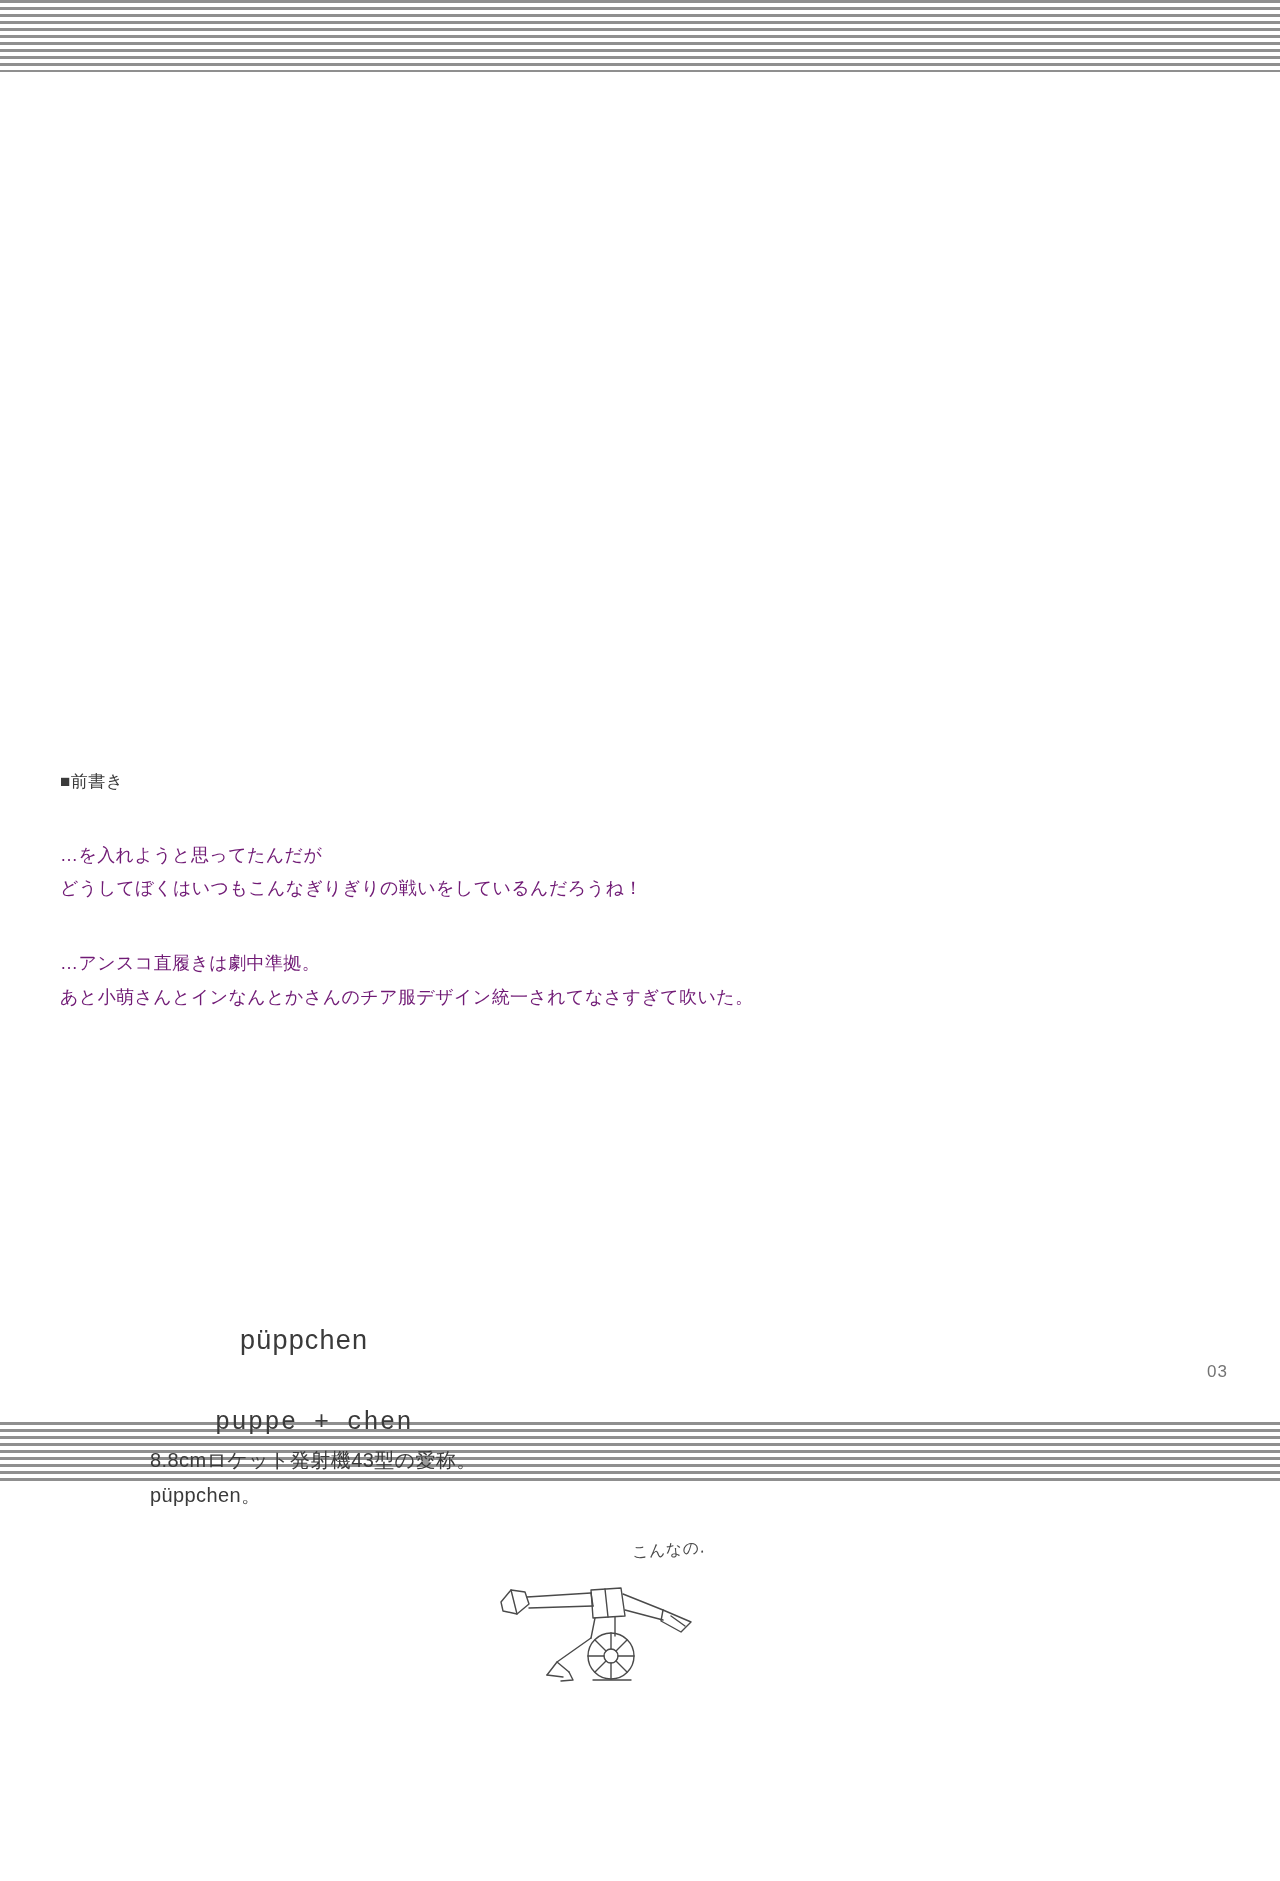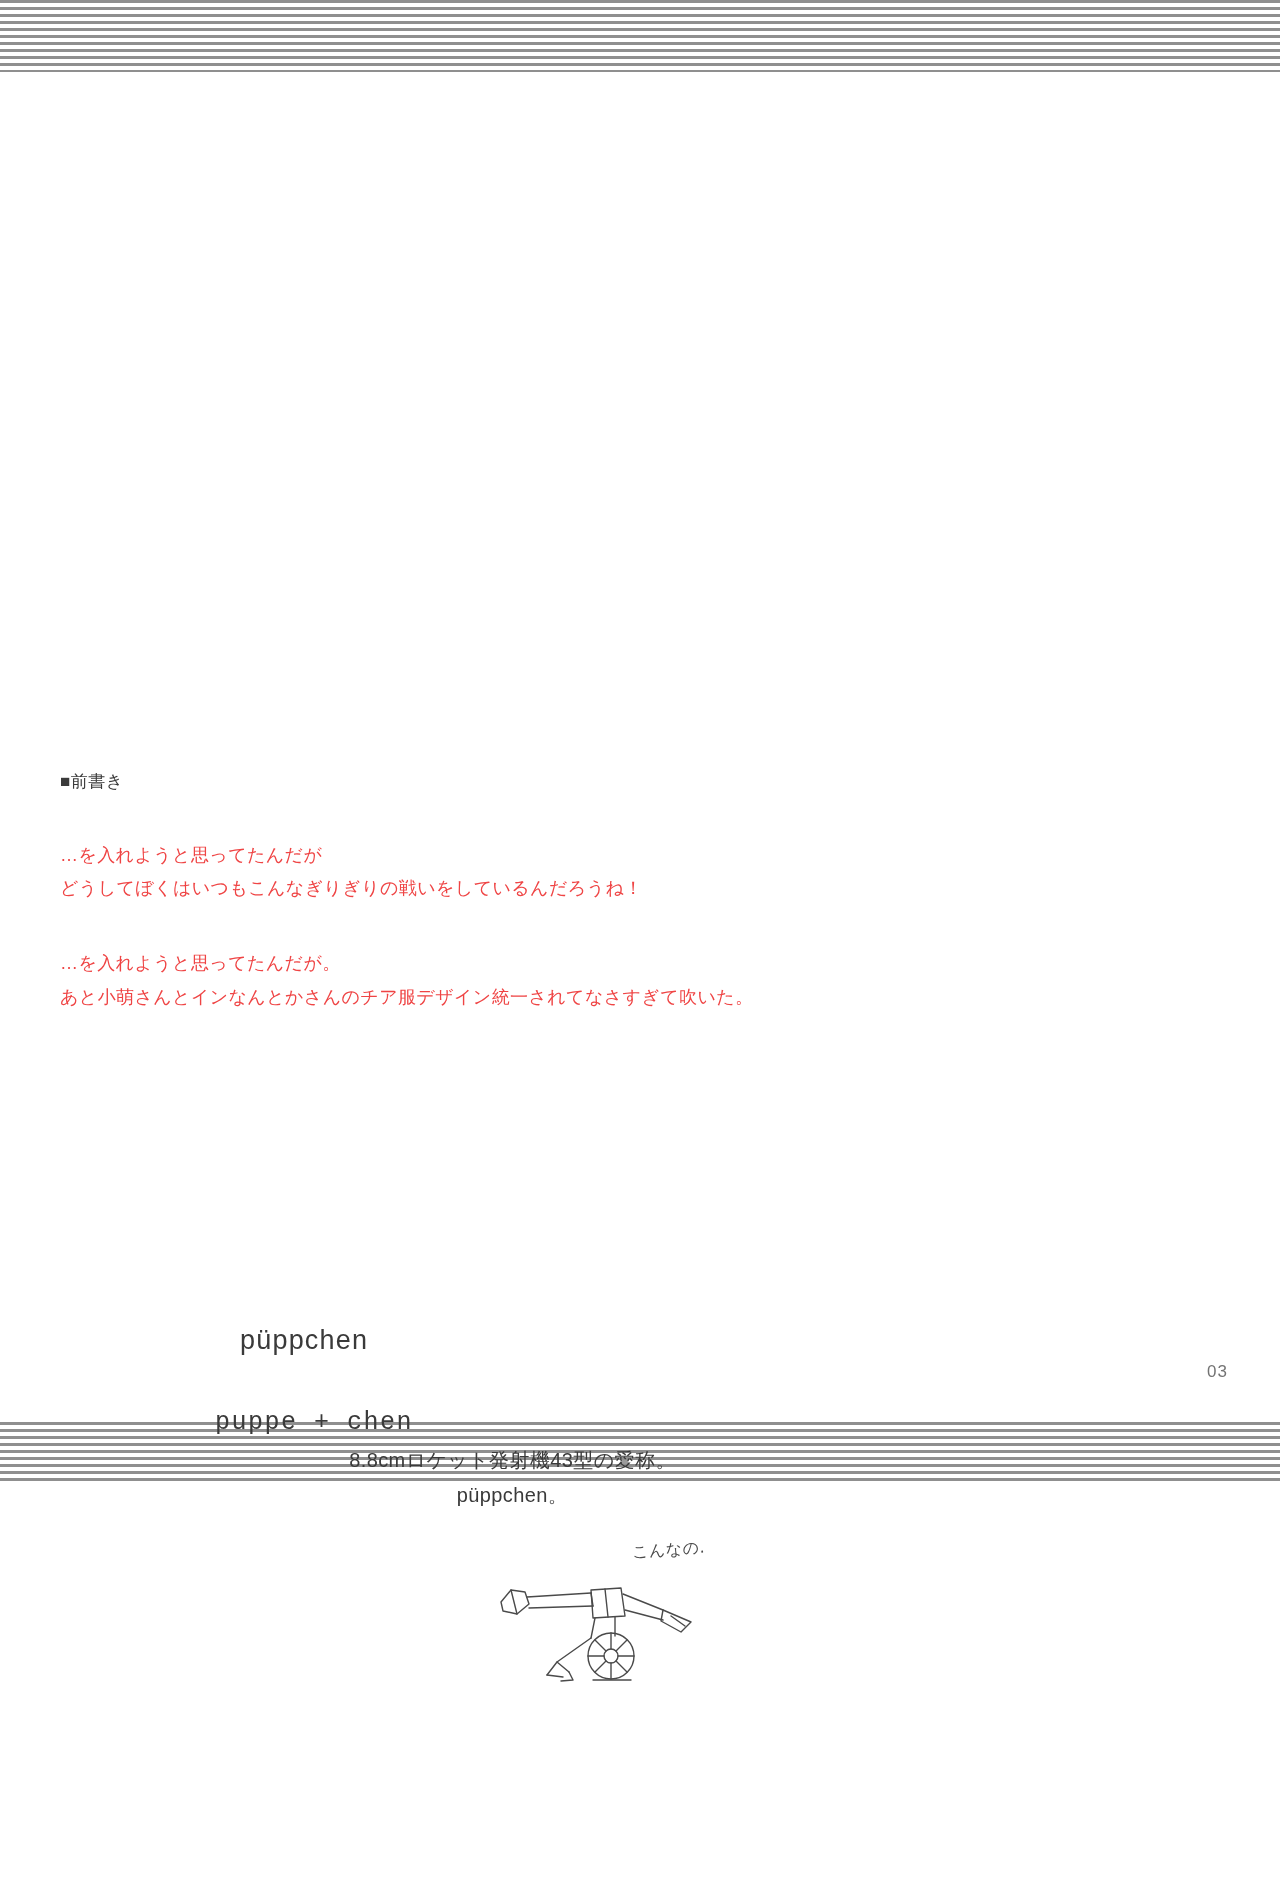--- a/index.html
+++ b/index.html
@@ -54,21 +54,21 @@
   .preface-heading {
     font-size: 17px;
     letter-spacing: 0.5px;
     color: #3a3a3a;
     margin: 0 0 45px 0;
     line-height: 1.4;
   }
   .preface-para {
     font-size: 18px;
     line-height: 1.85;
-    color: #ef4444;
+    color: #701a75;
     margin: 0 0 42px 0;
     letter-spacing: 0.4px;
   }
   .preface-para:last-child {
     margin-bottom: 0;
   }
   .preface-line {
     display: block;
     white-space: pre;
   }
@@ -101,21 +101,20 @@
     color: #3a3a3a;
     margin: 0 0 60px 48px;
   }
   .gloss-gloss .g1 { display: inline-block; width: 108px; }
   .gloss-def {
     font-size: 20px;
     line-height: 1.75;
     color: #3a3a3a;
     margin: 0 0 0 -25px;
     letter-spacing: 0.4px;
-    text-align: center;
   }
   .gloss-def .line { display: block; }
 
   
   .handwritten {
     position: absolute;
     left: 632px;
     top: 1540px;
     font-size: 16px;
     color: #4a4a4a;
@@ -153,21 +152,21 @@
 
   <div class="preface">
     <div class="preface-heading">■前書き</div>
 
     <div class="preface-para">
       <span class="preface-line">…を入れようと思ってたんだが</span>
       <span class="preface-line">どうしてぼくはいつもこんなぎりぎりの戦いをしているんだろうね！</span>
     </div>
 
     <div class="preface-para">
-      <span class="preface-line">…を入れようと思ってたんだが。</span>
+      <span class="preface-line">…アンスコ直履きは劇中準拠。</span>
       <span class="preface-line">あと小萌さんとインなんとかさんのチア服デザイン統一されてなさすぎて吹いた。</span>
     </div>
   </div>
 
   <div class="glossary">
     <div class="gloss-word">püppchen</div>
     <div class="gloss-split">puppe + chen</div>
     <div class="gloss-def">
       <span class="line">8.8cmロケット発射機43型の愛称。</span>
       <span class="line">püppchen。</span>

